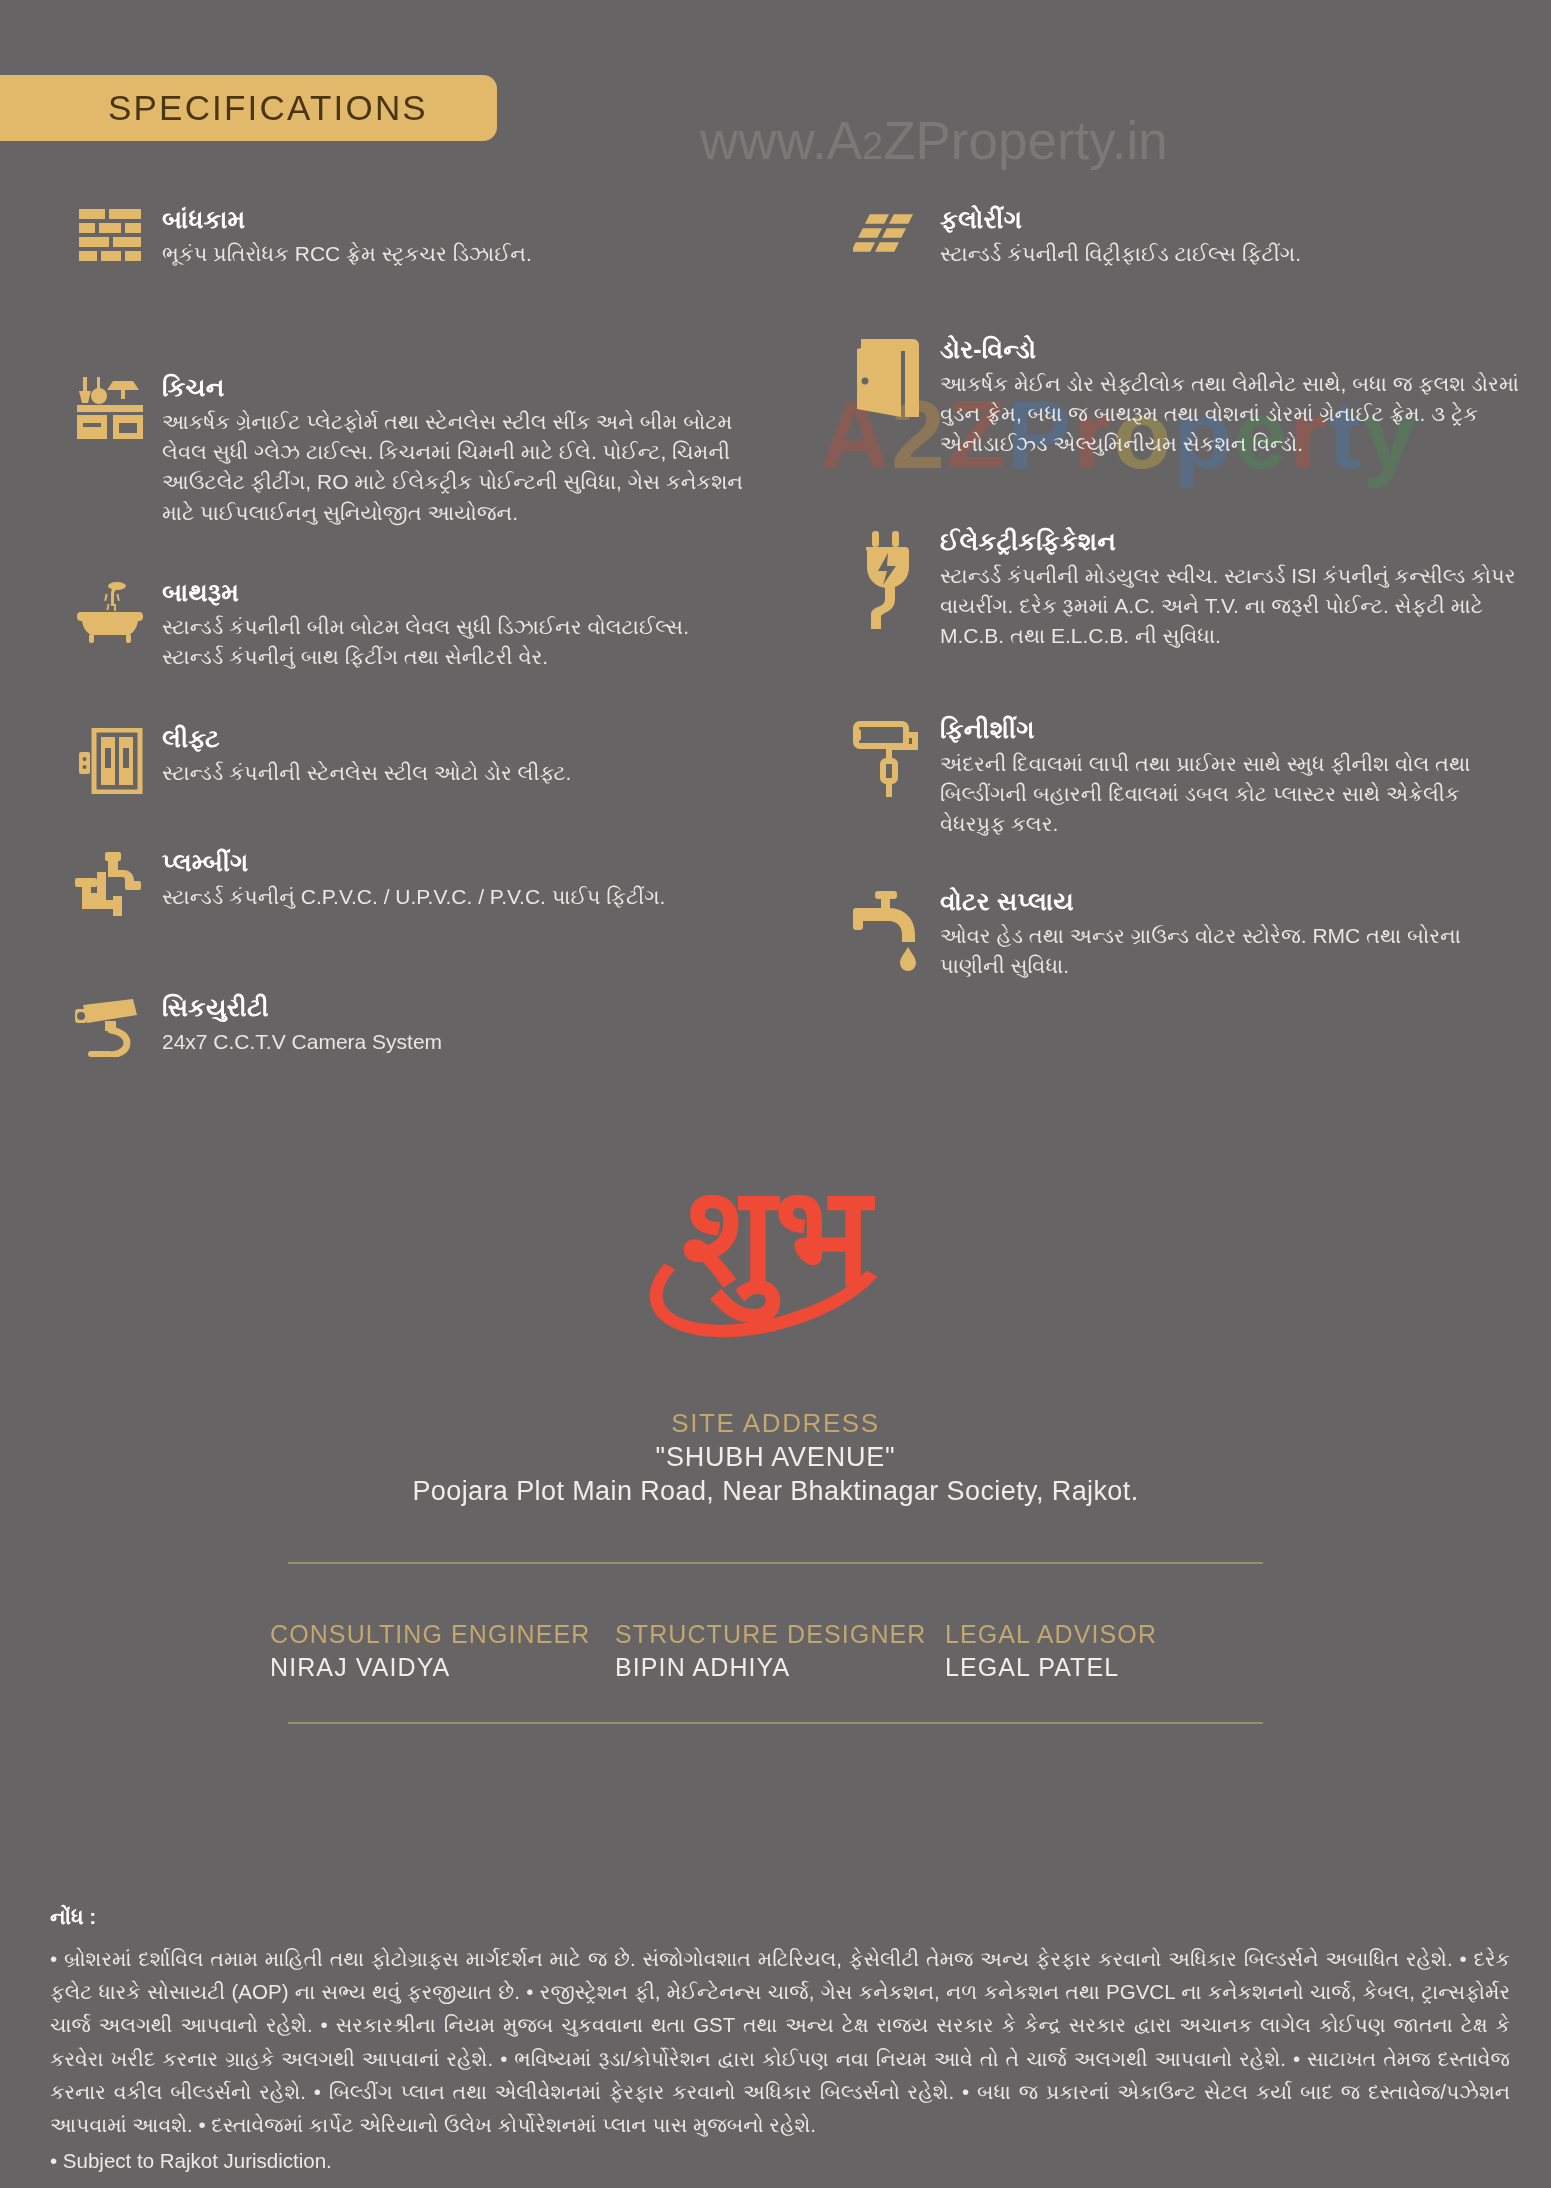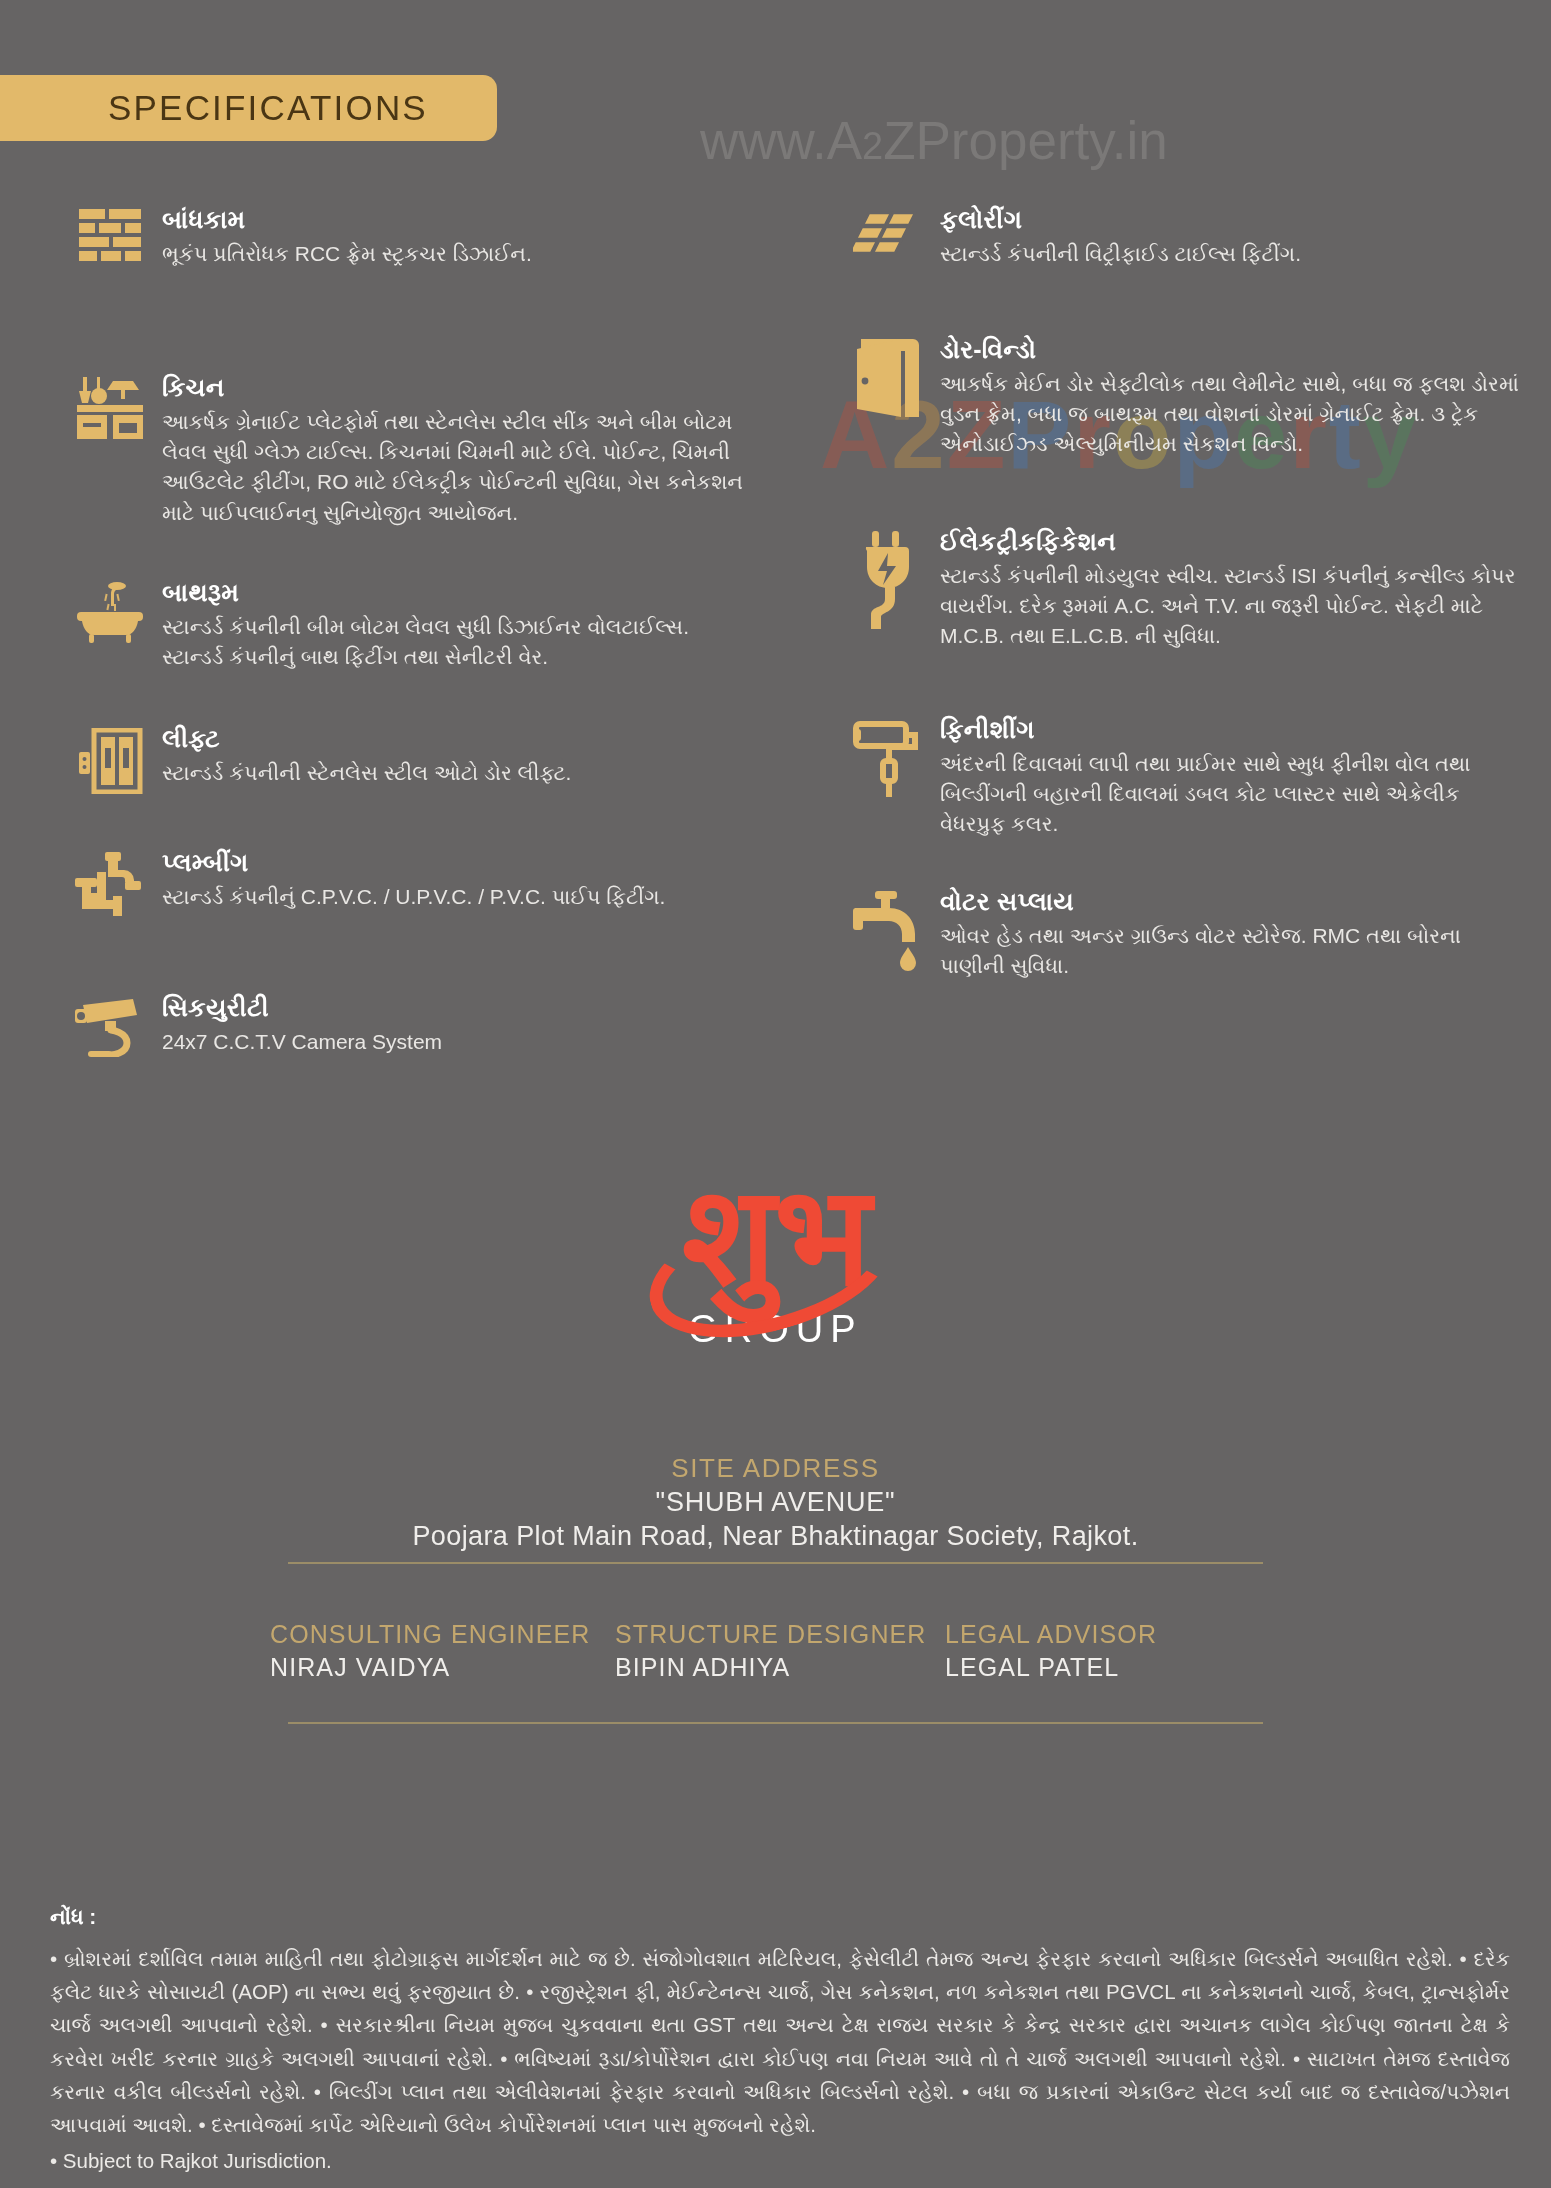--- a/index.html
+++ b/index.html
@@ -462,24 +462,23 @@
       </div>
     </div>
 
   </div>
 
   <div class="logo-wrap">
     <div class="logo-mark">
       <span>शुभ</span>
       <span class="logo-swoosh"></span>
     </div>
-    <div class="logo-group">GROUP</div>
-  </div>
-
-  <div class="center-block" style="top:1453px">
+  </div>
+
+  <div class="center-block" style="top:1408px">
     <div class="addr-label">SITE ADDRESS</div>
     <div class="addr-name">"SHUBH AVENUE"</div>
     <div class="addr-line">Poojara Plot Main Road, Near Bhaktinagar Society, Rajkot.</div>
   </div>
 
   <div class="rule" style="top:1562px"></div>
 
   <div class="credits" style="top:1620px">
     <div class="credit" style="width:345px">
       <div class="credit-role">CONSULTING ENGINEER</div>

